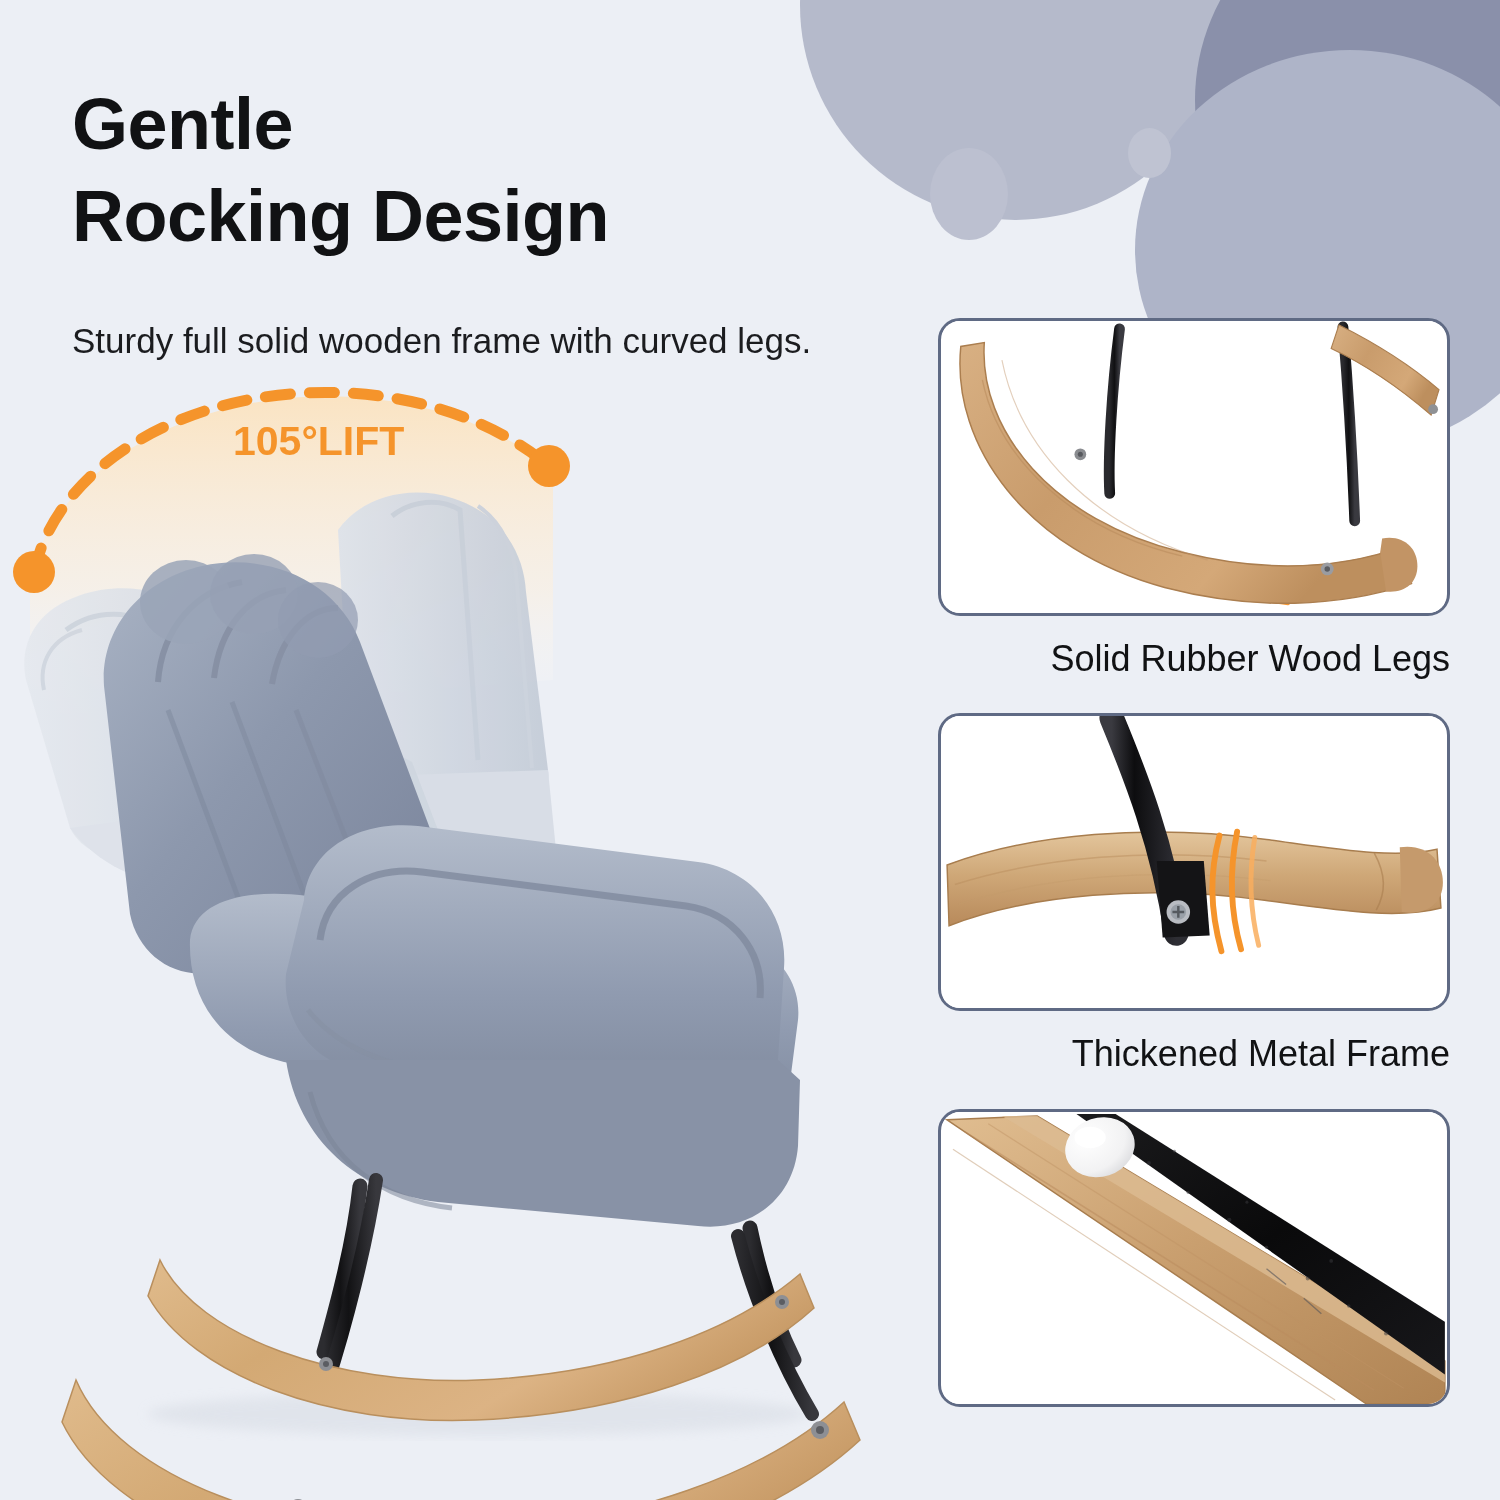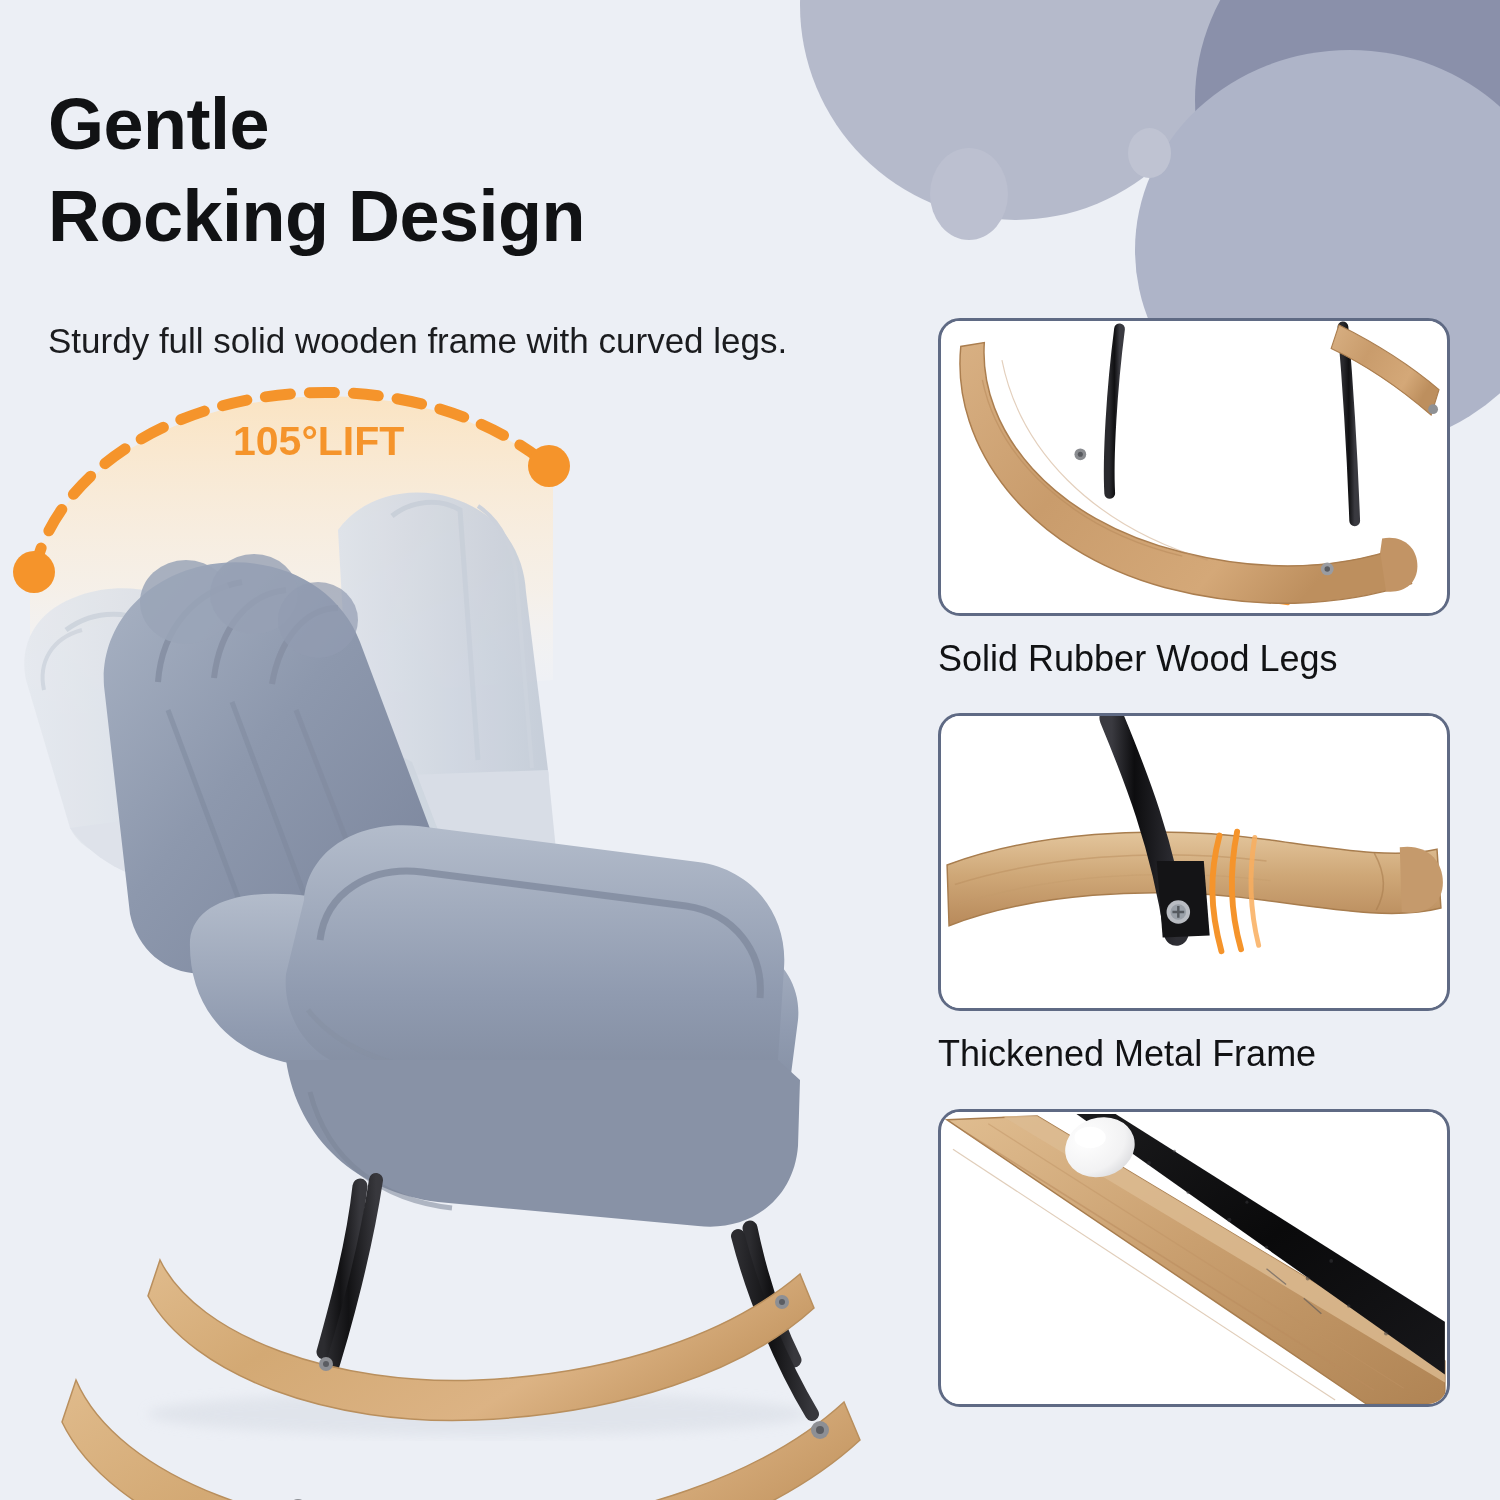--- a/index.html
+++ b/index.html
@@ -33,21 +33,21 @@
     width:78px; height:92px; border-radius:50%;
     background:#bcc0d0;
   }
   .dot-sm {
     position:absolute; left:1128px; top:128px;
     width:43px; height:50px; border-radius:50%;
     background:#bfc3d2;
   }
 
   
-  .header { position:absolute; left:48px; top:78px; z-index:4; width:880px; }
+  .header { position:absolute; left:72px; top:78px; z-index:4; width:880px; }
   .headline {
     font-size:72px; font-weight:bold; line-height:1.28;
     color:#111214; letter-spacing:-0.5px; white-space:pre-line;
   }
   .subhead {
     margin-top:56px; font-size:35px; color:#1b1c1f; line-height:1.3;
   }
 
   
   .hero {
@@ -64,21 +64,21 @@
   .feature-card {
     width:512px; height:298px;
     background:#ffffff;
     border:3px solid #5f6a84;
     border-radius:22px;
     overflow:hidden;
     position:relative;
   }
   .feature-card svg { width:100%; height:100%; display:block; }
   .feature-caption {
-    text-align:left;
+    text-align:right;
     font-size:36px;
     color:#111214;
     padding:22px 0 20px 0;
     line-height:1.15;
   }
 </style>
 </head>
 <body>
 
 <div class="deco-layer">

